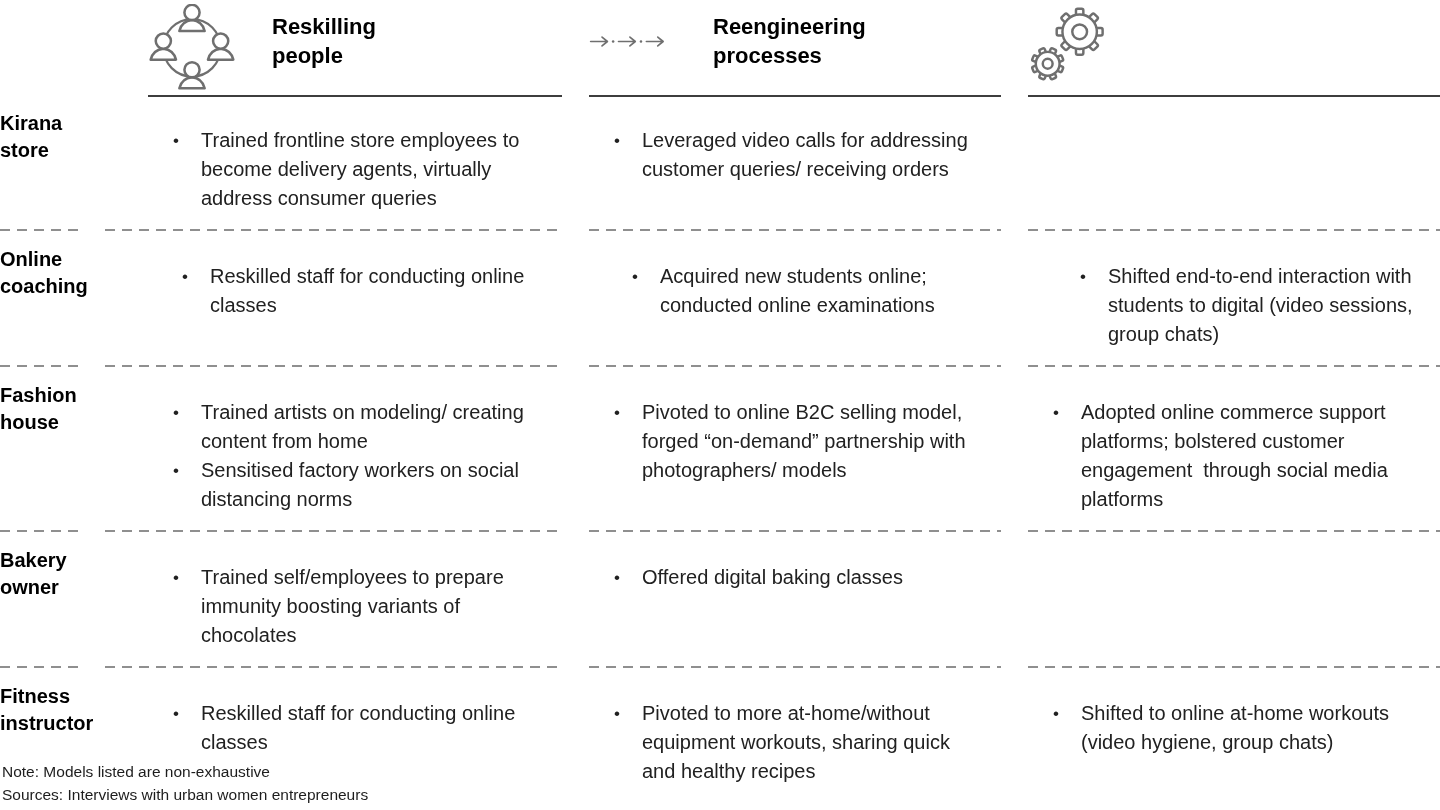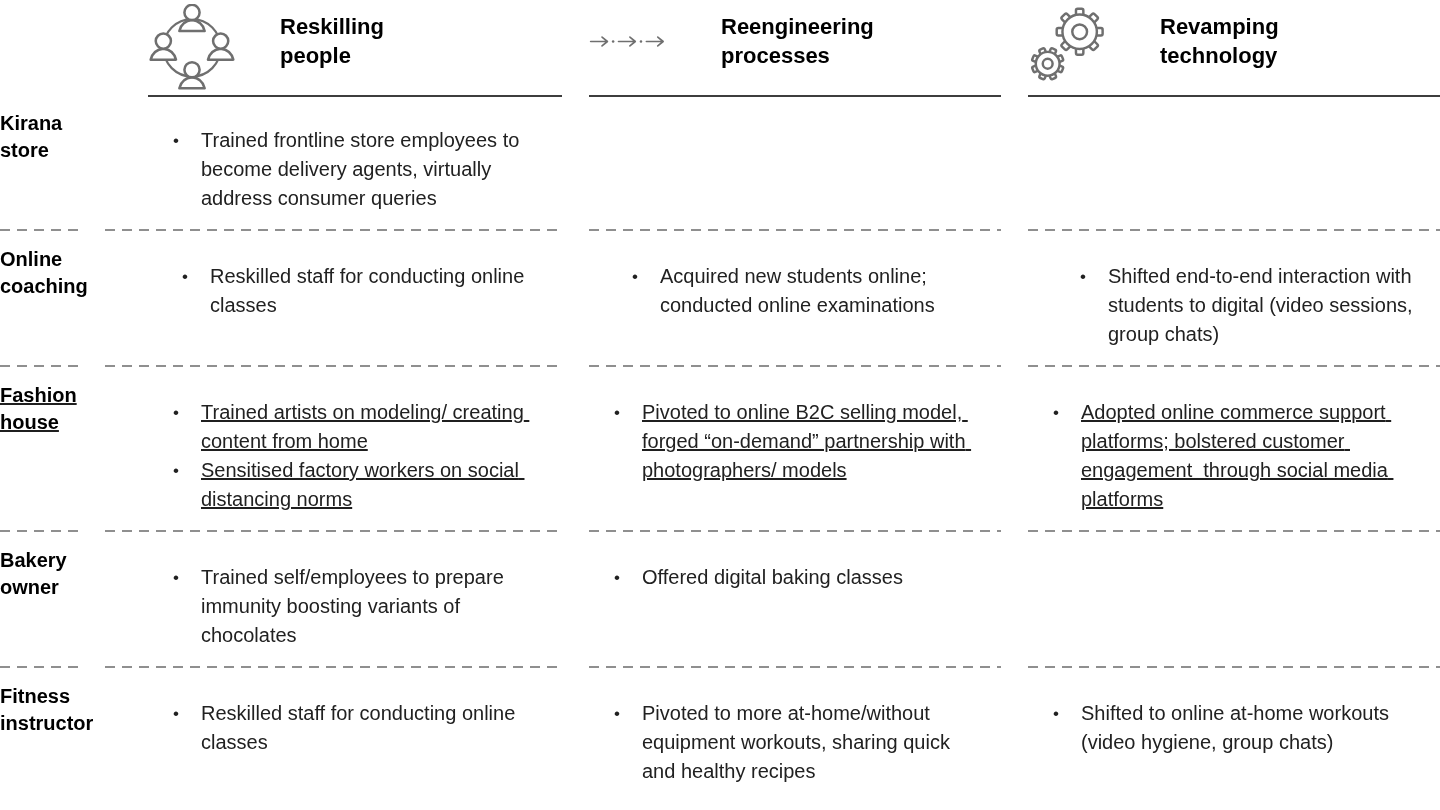--- a/index.html
+++ b/index.html
@@ -16,39 +16,38 @@
     display: grid;
     grid-template-columns: 121px 414px 412px 412px;
     column-gap: 27px;
   }
   
   .hdr { height: 95px; }
   .hdr-cell {
     display: flex;
     align-items: flex-start;
     border-bottom: 2px solid #3d3d3d;
-    gap: 8px;
   }
   .hdr-iconbox { flex: 0 0 124px; }
   .icon-people  { margin-top: 4px; }
   .icon-arrows  { margin-top: 32px; }
   .icon-gears   { margin-top: 7px; }
   .hdr-title {
     padding-top: 12px;
     max-width: 132px;
     font-size: 22px;
     line-height: 29px;
     font-weight: bold;
     color: #000000;
   }
   
   .row .cell { padding-top: 15px; }
   .row-1 { min-height: 119px; }
   .row-2 { min-height: 118px; gap: 36px; }
-  .row-3 { min-height: 150px; text-decoration: underline; }
+  .row-3 { min-height: 150px; }
   .row-4 { min-height: 126px; }
   .row-5 { min-height: 120px; }
   .row-label {
     width: 104px;
     font-size: 20px;
     line-height: 27px;
     font-weight: bold;
     color: #000000;
   }
   ul.bullets { margin: 16px; padding: 0; list-style: none; }
@@ -151,31 +150,35 @@
             <rect x="20.5" y="49.5" width="7" height="10" rx="1.8" transform="rotate(157.5 24 69)"></rect>
             <rect x="20.5" y="49.5" width="7" height="10" rx="1.8" transform="rotate(202.5 24 69)"></rect>
             <rect x="20.5" y="49.5" width="7" height="10" rx="1.8" transform="rotate(247.5 24 69)"></rect>
             <rect x="20.5" y="49.5" width="7" height="10" rx="1.8" transform="rotate(292.5 24 69)"></rect>
             <rect x="20.5" y="49.5" width="7" height="10" rx="1.8" transform="rotate(337.5 24 69)"></rect>
             <circle cx="24" cy="69" r="14.5"></circle>
             <circle cx="24" cy="69" r="6" fill="none"></circle>
           </g>
         </svg>
       </div>
-      <div class="hdr-title">Revamping technology</div>
     </div>
   </div>
 
   <div class="grid row row-1">
     <div class="cell row-label">Kirana store</div>
     <div class="cell">
         <ul class="bullets">
       <li><span class="bullet-text">Trained frontline store employees to become delivery agents, virtually address consumer queries</span></li>
     </ul>
       </div>
+    <div class="cell">
+        <ul class="bullets">
+      <li><span class="bullet-text">Leveraged video calls for addressing customer queries/ receiving orders</span></li>
+    </ul>
+      </div>
   </div>
 
   <div class="grid sep">
     <div class="seg seg-label"></div>
       <div class="seg seg-c1"></div>
       <div class="seg"></div>
       <div class="seg"></div>
   </div>
 
   <div class="grid row row-2">
@@ -264,14 +267,18 @@
       <li><span class="bullet-text">Pivoted to more at-home/without equipment workouts, sharing quick and healthy recipes</span></li>
     </ul>
       </div>
     <div class="cell">
         <ul class="bullets">
       <li><span class="bullet-text">Shifted to online at-home workouts (video hygiene, group chats)</span></li>
     </ul>
       </div>
   </div>
 
+  <div class="footer">
+    <div>Note: Models listed are non-exhaustive</div>
+    <div>Sources: Interviews with urban women entrepreneurs</div>
+  </div>
 
 </div>
 
 </body></html>

